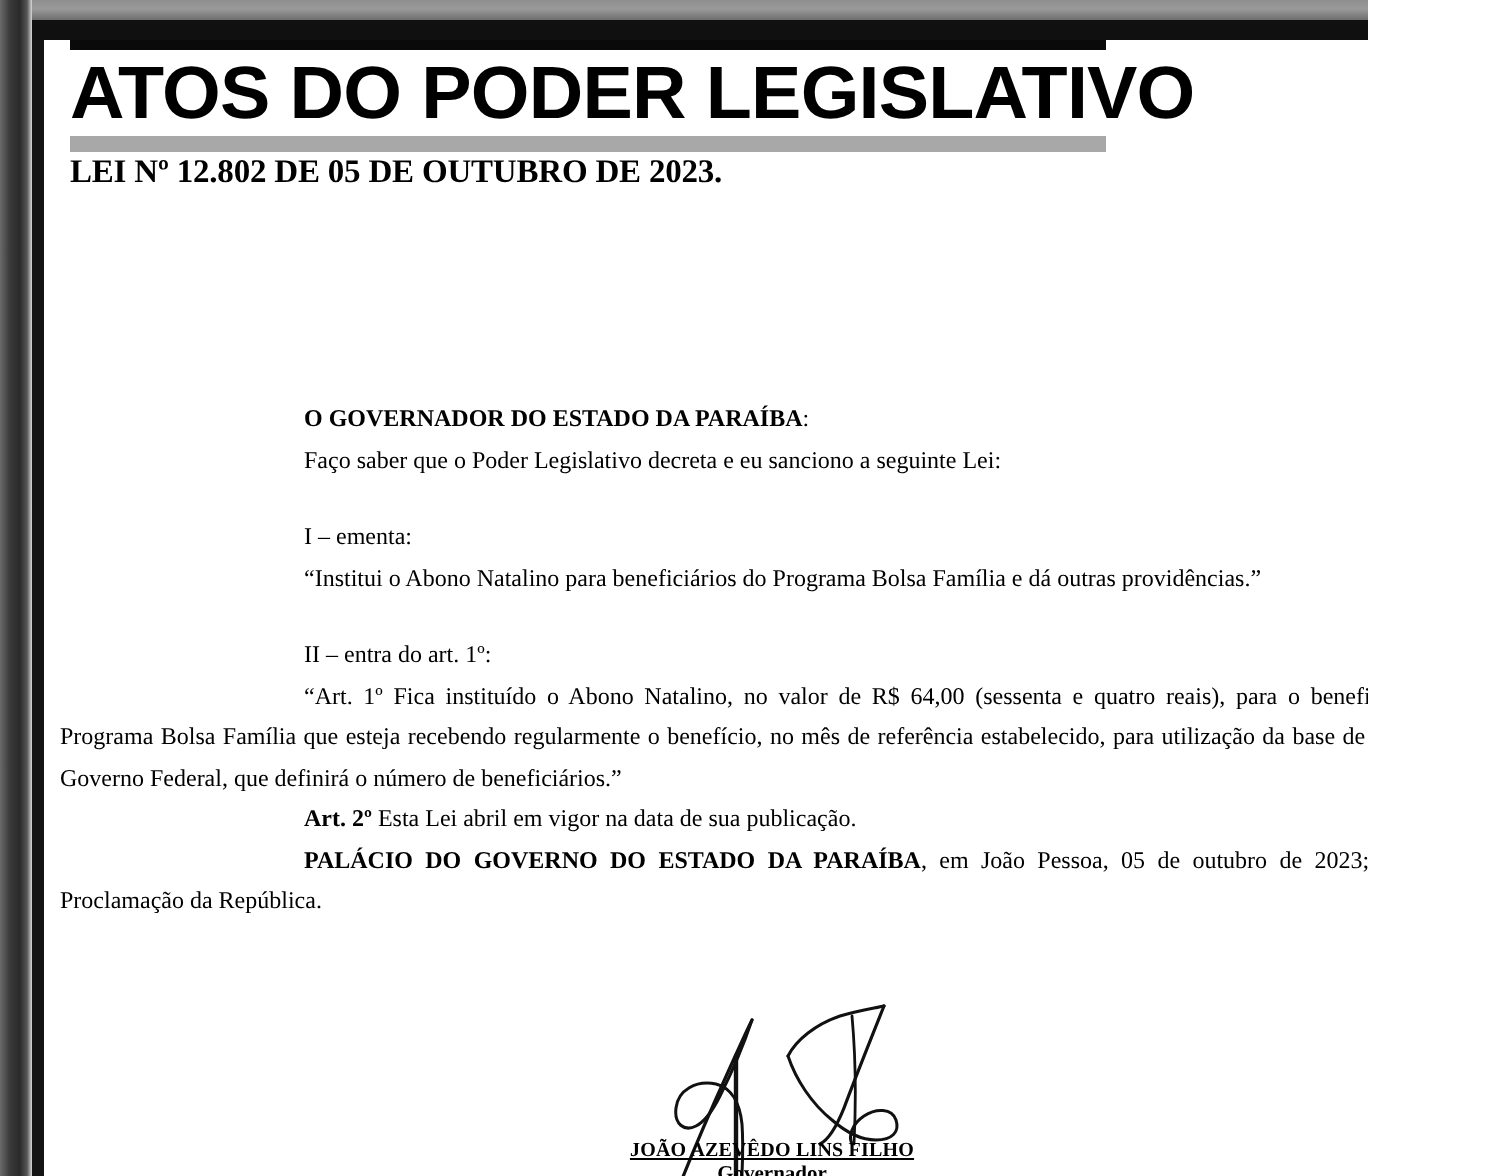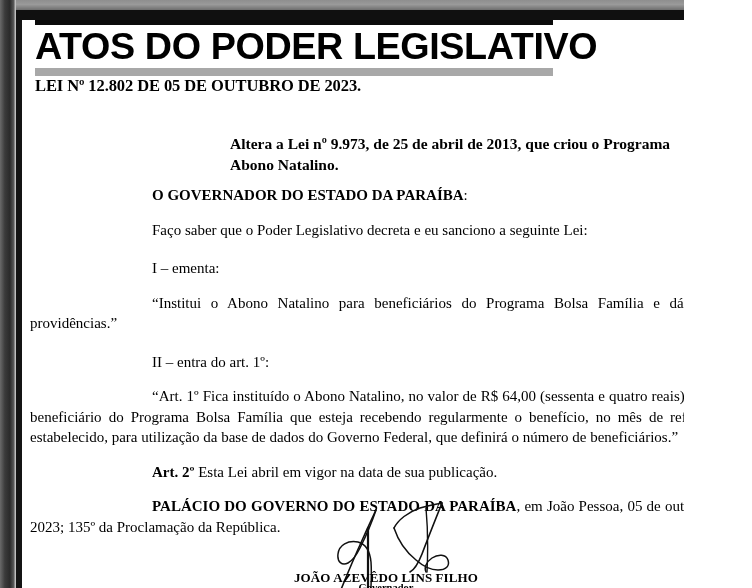--- a/index.html
+++ b/index.html
@@ -112,36 +112,36 @@
     font-size: 15.5px;
     font-weight: bold;
     line-height: 21px;
     text-align: left;
   }
 
   
   .body {
     position: absolute;
     left: 8px;
-    top: 165px;
+    top: 179px;
     width: 700px;
-    font-size: 15px;
+    font-size: 12px;
     line-height: 20.5px;
     text-align: justify;
   }
   .body p {
     margin: 0;
     text-indent: 122px;
   }
   .body p.gap {
     margin-top: 18px;
     font-family: Liberation Serif, serif;
   }
   .body p.tight {
-    margin-top: 14px;
+    margin-top: 0;
   }
   .center-head {
     font-weight: bold;
   }
   .b { font-weight: bold; }
 
   
   .sig-wrap {
     position: absolute;
     left: 254px;
@@ -152,24 +152,25 @@
   .sig-svg {
     position: absolute;
     left: 0; top: 0;
   }
   .sig-name {
     position: absolute;
     left: 0;
     top: 72px;
     width: 220px;
     text-align: center;
-    font-size: 13px;
+    font-size: 10px;
     font-weight: bold;
     letter-spacing: 0.1px;
     white-space: nowrap;
+    text-decoration: underline;
   }
   .sig-role {
     position: absolute;
     left: 0;
     top: 84px;
     width: 220px;
     text-align: center;
     font-size: 10.5px;
     font-weight: bold;
   }
@@ -190,21 +191,20 @@
     <div class="masthead">
       <div class="rule-black"></div>
       <div class="masthead-title">ATOS DO PODER LEGISLATIVO</div>
       <div class="rule-gray"></div>
     </div>
 
     <div class="law-heading">
       <div>LEI Nº 12.802 DE 05 DE OUTUBRO  DE 2023.</div>
     </div>
 
-    <div class="ementa">Altera a Lei nº 9.973, de 25 de abril de 2013, que criou o Programa Abono Natalino.</div>
 
     <div class="body">
 
       <p><span class="center-head">O GOVERNADOR DO ESTADO DA PARAÍBA</span><span>:</span></p>
 
       <p class="tight">Faço saber que o Poder Legislativo decreta e eu sanciono a seguinte Lei:</p>
 
 
       <p class="gap">I – ementa:</p>
 

